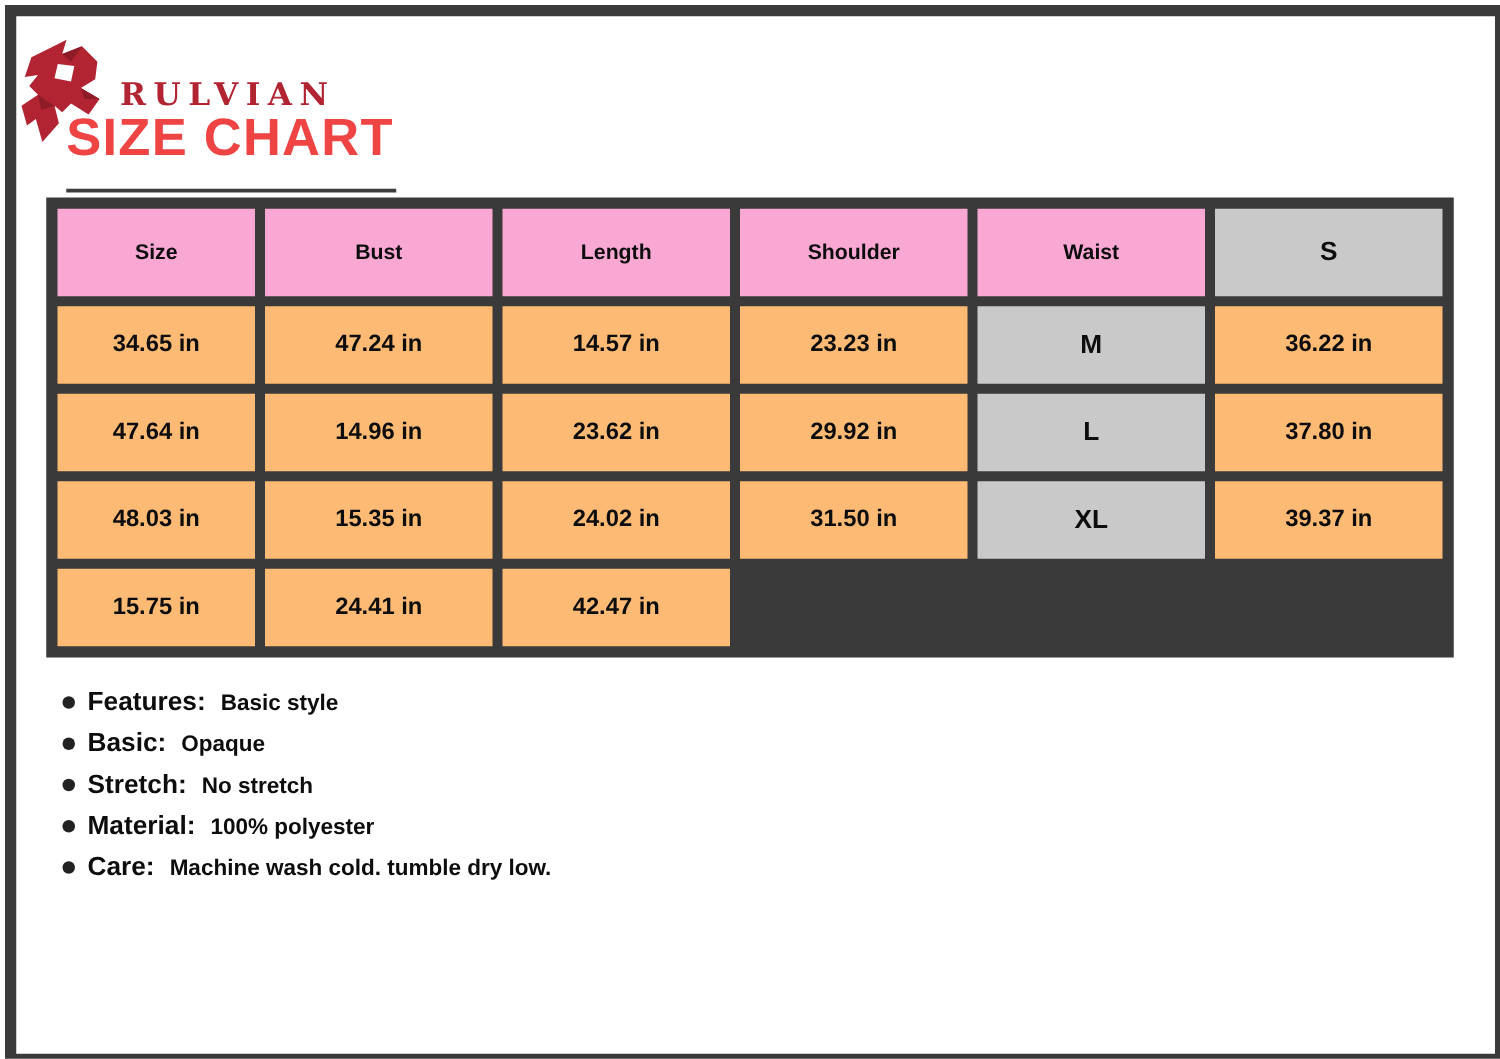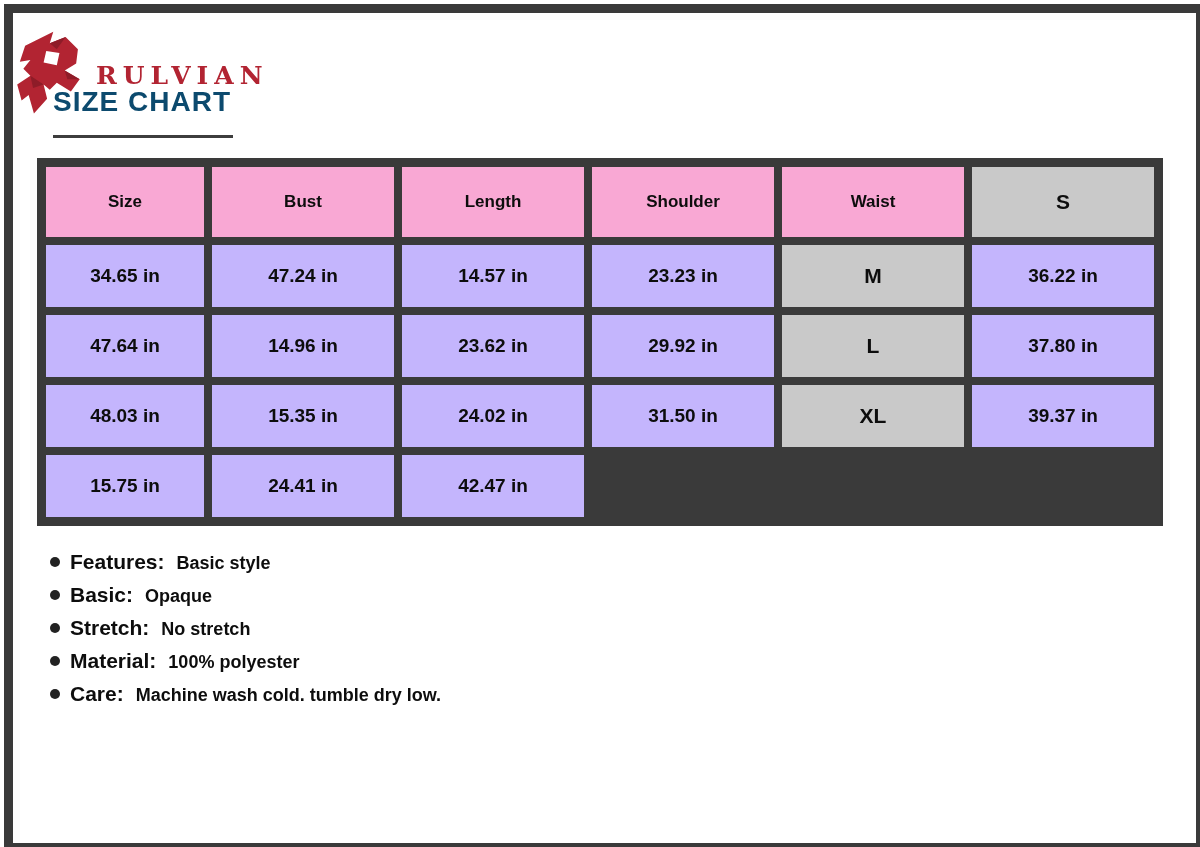--- a/index.html
+++ b/index.html
@@ -16,24 +16,24 @@
     position: absolute;
     left: 4px; top: 4px;
     width: 1183px; height: 830px;
     border: 9px solid #3a3a3a;
     pointer-events: none;
   }
   
   .title {
     position: absolute;
     left: 53px; top: 86px;
-    font-size: 28px;
+    font-size: 42px;
     font-weight: bold;
     letter-spacing: 1px;
-    color: #0c4a6e;
+    color: #ef4444;
     padding-bottom: 17px;
     border-bottom: 3px solid #3d3d3d;
     padding-right: 2px;
   }
   
   .logo-wrap {
     position: absolute;
     left: 0; top: 30px;
     width: 1200px;
     display: flex;
@@ -72,21 +72,21 @@
     background: #f9a8d4;
     font-weight: bold;
     font-size: 17px;
   }
   .cell.sizecol {
     background: #c9c9c9;
     font-weight: bold;
     font-size: 21px;
   }
   .cell.data {
-    background: #c4b5fd;
+    background: #fdba74;
     font-weight: bold;
     font-size: 19px;
   }
   
   .details {
     position: absolute;
     left: 50px; top: 550px;
     display: flex;
     flex-direction: column;
     gap: 9px;

